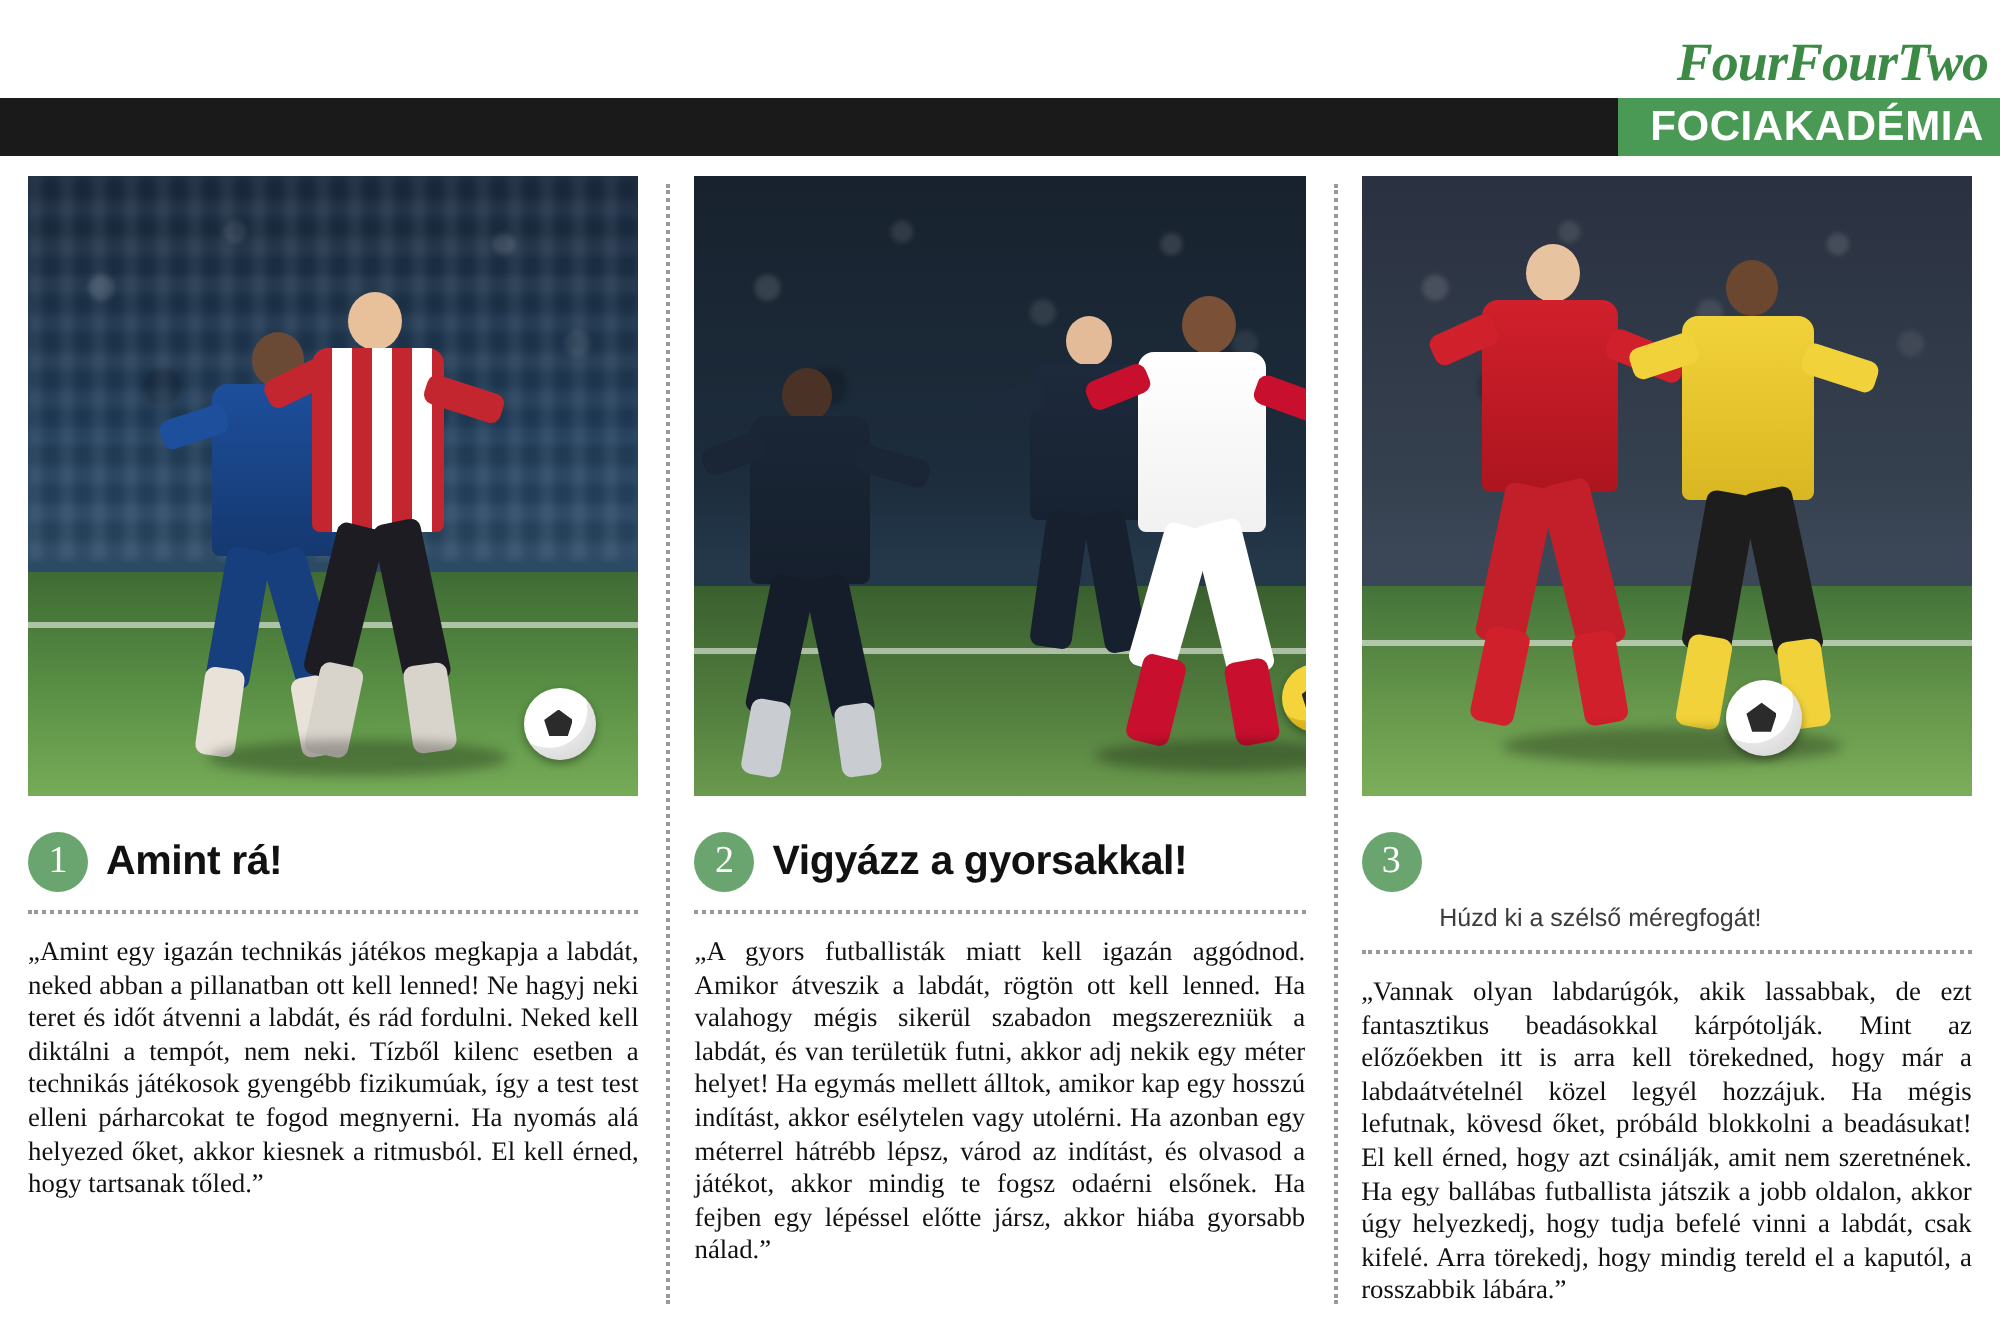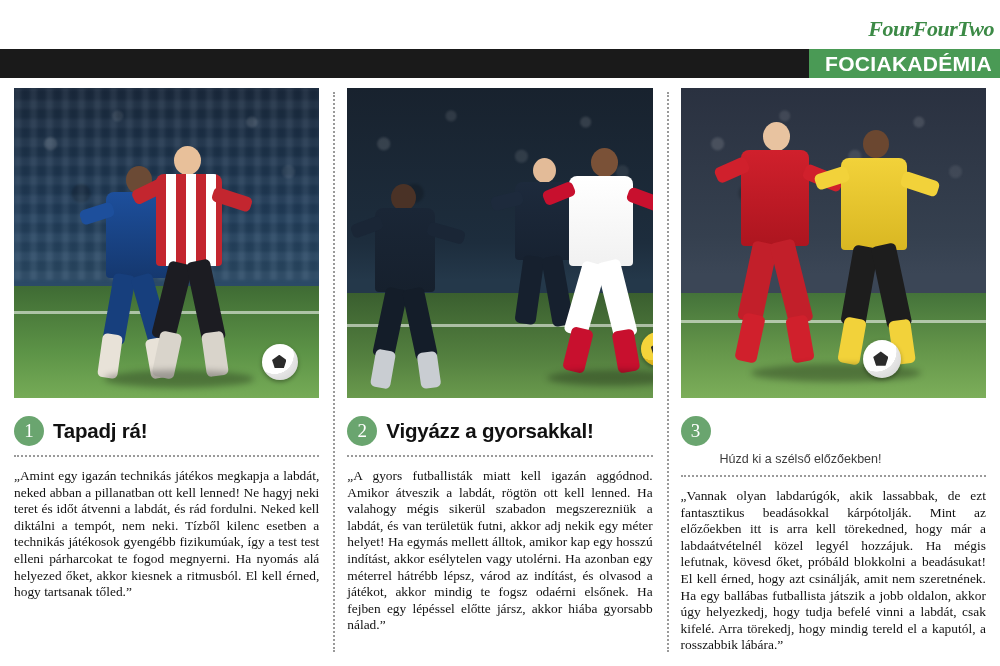--- a/index.html
+++ b/index.html
@@ -22,21 +22,21 @@
     width: 1000px;
     height: 78px;
   }
   .brand-logo {
     position: absolute;
     right: 6px;
     top: 18px;
     font-family: "Liberation Serif", serif;
     font-weight: bold;
     font-style: italic;
-    font-size: 22px;
+    font-size: 27px;
     letter-spacing: -0.5px;
     color: #3c8a46;
     line-height: 1;
     white-space: nowrap;
   }
   .black-bar {
     position: absolute;
     left: 0;
     top: 49px;
     width: 1000px;
@@ -262,21 +262,21 @@
           <div class="leg" style="left:180px; top:172px; width:24px; height:82px; background:#1c1c22; transform:rotate(-12deg);"></div>
           <div class="leg" style="left:142px; top:244px; width:22px; height:46px; background:#d9d4cb; transform:rotate(12deg);"></div>
           <div class="leg" style="left:190px; top:244px; width:22px; height:44px; background:#d9d4cb; transform:rotate(-8deg);"></div>
         </div>
         <div class="shadow" style="left:90px; top:282px; width:150px; height:18px;"></div>
         <div class="ball" style="left:248px; top:256px; width:36px; height:36px;"></div>
       </div>
 
       <div class="head-row">
         <div class="num-circle">1</div>
-        <div class="tip-title">Tapadj rá!</div>
+        <div class="tip-title">Amint rá!</div>
       </div>
       <div class="rule"></div>
       <div class="body-text">„Amint egy igazán technikás játékos megkapja a labdát, neked abban a pillanatban ott kell lenned! Ne hagyj neki teret és időt átvenni a labdát, és rád fordulni. Neked kell diktálni a tempót, nem neki. Tízből kilenc esetben a technikás játékosok gyengébb fizikumúak, így a test test elleni párharcokat te fogod megnyerni. Ha nyomás alá helyezed őket, akkor kiesnek a ritmusból. El kell érned, hogy tartsanak tőled.”</div>
     </div>
   </div>
 
   <div class="col">
     <div class="col-divider"></div>
     <div class="col-inner">
       <div class="photo p2">
@@ -357,19 +357,19 @@
           <div class="leg" style="left:160px; top:230px; width:22px; height:46px; background:#f2d23a; transform:rotate(10deg);"></div>
           <div class="leg" style="left:210px; top:232px; width:22px; height:44px; background:#f2d23a; transform:rotate(-8deg);"></div>
         </div>
         <div class="shadow" style="left:70px; top:276px; width:170px; height:18px;"></div>
         <div class="ball" style="left:182px; top:252px; width:38px; height:38px;"></div>
       </div>
 
       <div class="head-row">
         <div class="num-circle">3</div>
       </div>
-      <div class="tip-sub">Húzd ki a szélső előzőekben!</div>
+      <div class="tip-sub">Húzd ki a szélső méregfogát!</div>
       <div class="rule"></div>
       <div class="body-text">„Vannak olyan labdarúgók, akik lassabbak, de ezt fantasztikus beadásokkal kárpótolják. Mint az előzőekben itt is arra kell törekedned, hogy már a labdaátvételnél közel legyél hozzájuk. Ha mégis lefutnak, kövesd őket, próbáld blokkolni a beadásukat! El kell érned, hogy azt csinálják, amit nem szeretnének. Ha egy ballábas futballista játszik a jobb oldalon, akkor úgy helyezkedj, hogy tudja befelé vinni a labdát, csak kifelé. Arra törekedj, hogy mindig tereld el a kaputól, a rosszabbik lábára.”</div>
     </div>
   </div>
 
 </div>
 
 </body></html>

